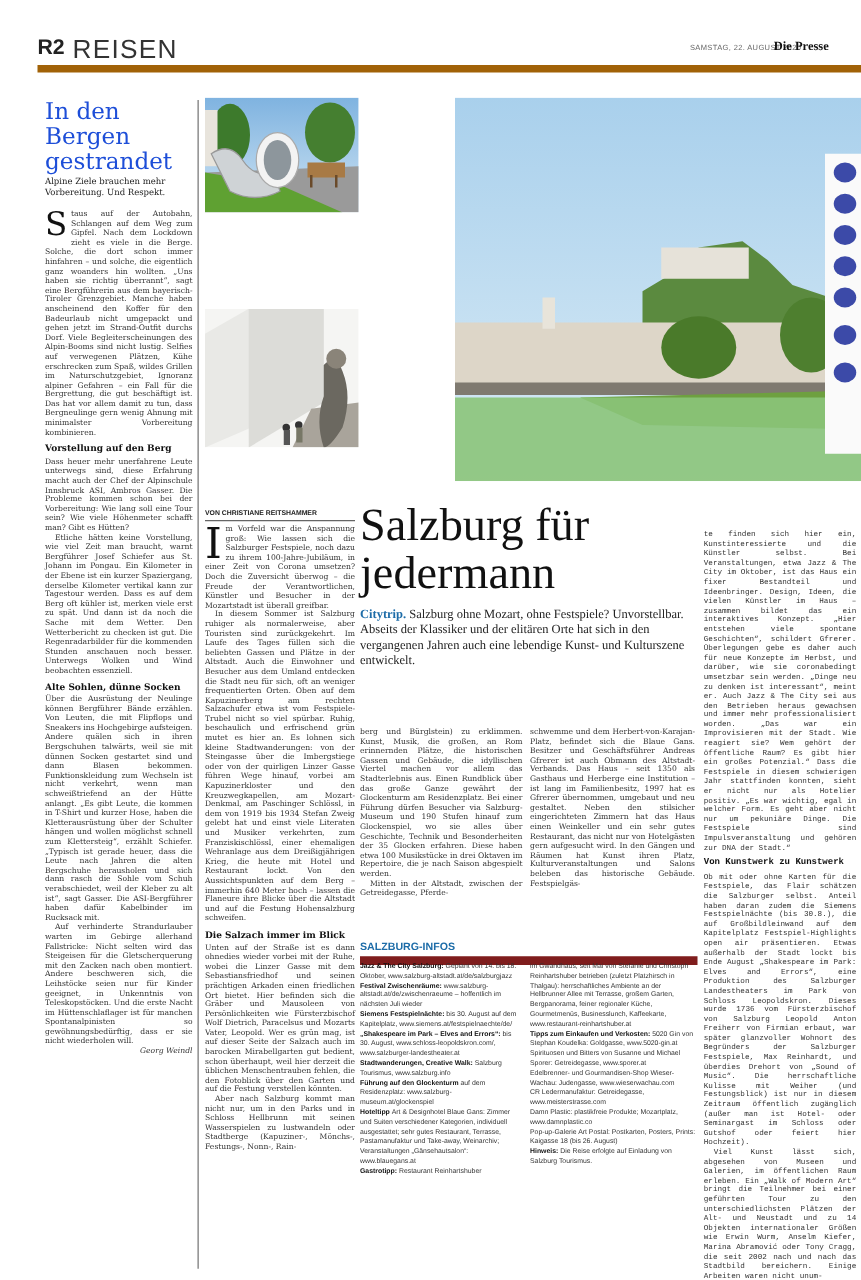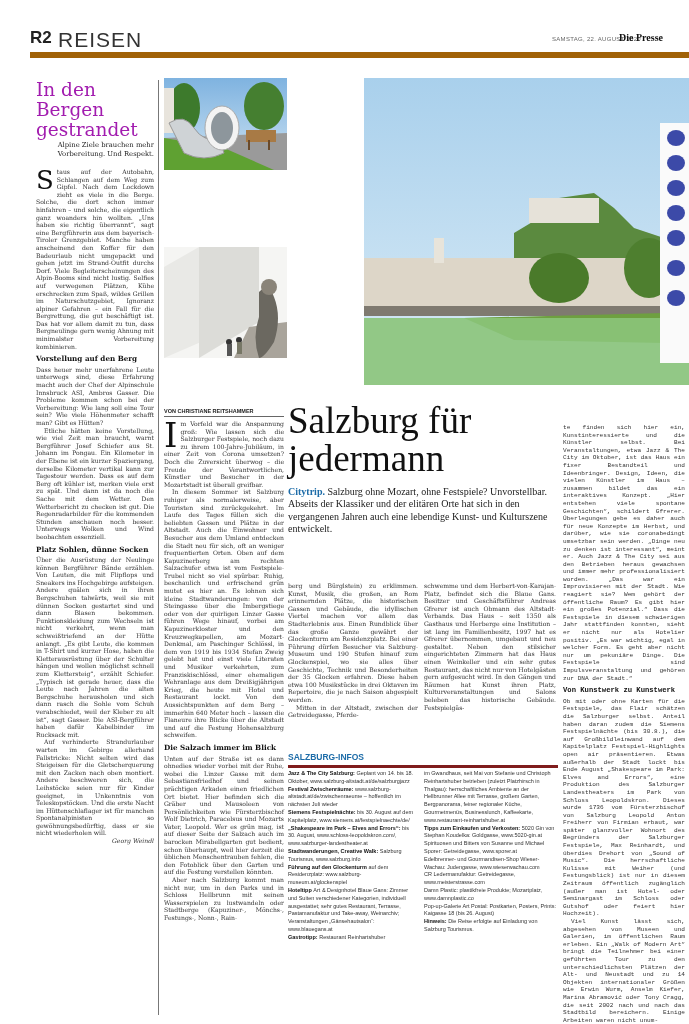--- a/index.html
+++ b/index.html
@@ -7,30 +7,30 @@
   .abs { position:absolute; }
   .header { left:30px; top:22px; width:659px; height:30px; border-bottom:6px solid #a16207; }
   .hdr-page { position:absolute; left:0; top:6px; font-family:"Liberation Sans", sans-serif; font-size:17px; font-weight:bold; color:#222; }
   .hdr-section { position:absolute; left:28px; top:6px; font-family:"Liberation Sans", sans-serif; font-size:21px; color:#333; letter-spacing:1px; }
   .hdr-date { position:absolute; right:48px; top:14px; font-family:"Liberation Sans", sans-serif; font-size:6px; color:#666; letter-spacing:0.3px; }
   .hdr-brand { position:absolute; right:26px; top:10px; font-family:"Liberation Serif", serif; font-size:10px; font-weight:bold; color:#111; }
   .col { font-size:6.1px; line-height:7.6px; text-align:justify; hyphens:auto; color:#333; }
   .col p { margin:0; text-indent:8px; }
   .col p.noindent { text-indent:0; }
   .col h4 { margin:5px 0 3px 0; font-size:7.2px; font-weight:bold; color:#111; }
-  .sidehead { left:36px; top:80px; width:118px; font-family:"DejaVu Serif", serif; font-size:18.5px; line-height:20px; color:#a21caf; }
-  .sidesub { left:36px; top:141px; width:118px; font-size:6.8px; line-height:9px; color:#222;text-align:right; }
+  .sidehead { left:36px; top:80px; width:118px; font-family:"DejaVu Serif", serif; font-size:18.5px; line-height:20px; color:#1d4ed8; }
+  .sidesub { left:36px; top:141px; width:118px; font-size:6.8px; line-height:9px; color:#222; }
   .vrule { width:1px; background:#777; }
   .dropcap { float:left; font-size:26px; line-height:22px; margin:1px 3px 0 0; font-weight:normal; color:#111; }
   .photo { overflow:hidden; }
   .byline { left:164px; top:408px; width:120px; font-family:"Liberation Sans", sans-serif; font-size:5.5px; font-weight:bold; color:#222; border-bottom:1px solid #666; padding-bottom:2px; }
   .mainhead { left:288px; top:402px; width:270px; font-family:Liberation Serif, serif; font-size:37px; line-height:38px; color:#111; }
   .lead { left:288px; top:486px; width:270px; font-family:Liberation Serif, serif; font-size:10px; line-height:12.3px; color:#222; }
   .lead .kw { color:#1d6ca8; font-weight:bold; }
-  .infobox-title { left:288px; top:752px; width:270px; font-family:"Liberation Sans", sans-serif; font-size:8.5px; font-weight:bold; color:#1d6ca8; border-bottom:3px solid #7f1d1d; padding-bottom:3px; }
+  .infobox-title { left:288px; top:752px; width:270px; font-family:"Liberation Sans", sans-serif; font-size:8.5px; font-weight:bold; color:#1d6ca8; border-bottom:7px solid #7f1d1d; padding-bottom:3px; }
   .info { font-family:"Liberation Sans", sans-serif; font-size:5.5px; line-height:7.8px; color:#333; }
   .info b { color:#111; }
   .author { text-align:right; font-style:italic; }
 </style>
 </head>
 <body>
 
 <div class="abs header">
   <span class="hdr-page">R2</span>
   <span class="hdr-section">REISEN</span>
@@ -38,21 +38,21 @@
   <span class="hdr-brand">Die Presse</span>
 </div>
 
 <div class="abs sidehead">In den Bergen gestrandet</div>
 <div class="abs sidesub">Alpine Ziele brauchen mehr Vorbereitung. Und Respekt.</div>
 <div class="abs col" style="left:36px; top:168px; width:118px; height:850px;">
   <p class="noindent"><span class="dropcap">S</span><span>taus auf der Autobahn, Schlangen auf dem Weg zum Gipfel. Nach dem Lockdown zieht es viele in die Berge. Solche, die dort schon immer hinfahren – und solche, die eigentlich ganz woanders hin wollten. „Uns haben sie richtig überrannt“, sagt eine Bergführerin aus dem bayerisch-Tiroler Grenzgebiet. Manche haben anscheinend den Koffer für den Badeurlaub nicht umgepackt und gehen jetzt im Strand-Outfit durchs Dorf. Viele Begleiterscheinungen des Alpin-Booms sind nicht lustig. Selfies auf verwegenen Plätzen, Kühe erschrecken zum Spaß, wildes Grillen im Naturschutzgebiet, Ignoranz alpiner Gefahren – ein Fall für die Bergrettung, die gut beschäftigt ist. Das hat vor allem damit zu tun, dass Bergneulinge gern wenig Ahnung mit minimalster Vorbereitung kombinieren.</span></p>
   <h4>Vorstellung auf den Berg</h4>
   <p class="noindent">Dass heuer mehr unerfahrene Leute unterwegs sind, diese Erfahrung macht auch der Chef der Alpinschule Innsbruck ASI, Ambros Gasser. Die Probleme kommen schon bei der Vorbereitung: Wie lang soll eine Tour sein? Wie viele Höhenmeter schafft man? Gibt es Hütten?</p>
   <p>Etliche hätten keine Vorstellung, wie viel Zeit man braucht, warnt Bergführer Josef Schiefer aus St. Johann im Pongau. Ein Kilometer in der Ebene ist ein kurzer Spaziergang, derselbe Kilometer vertikal kann zur Tagestour werden. Dass es auf dem Berg oft kühler ist, merken viele erst zu spät. Und dann ist da noch die Sache mit dem Wetter. Den Wetterbericht zu checken ist gut. Die Regenradarbilder für die kommenden Stunden anschauen noch besser. Unterwegs Wolken und Wind beobachten essenziell.</p>
-  <h4>Platz Sohlen, dünne Socken</h4>
+  <h4>Alte Sohlen, dünne Socken</h4>
   <p class="noindent">Über die Ausrüstung der Neulinge können Bergführer Bände erzählen. Von Leuten, die mit Flipflops und Sneakers ins Hochgebirge aufsteigen. Andere quälen sich in ihren Bergschuhen talwärts, weil sie mit dünnen Socken gestartet sind und dann Blasen bekommen. Funktionskleidung zum Wechseln ist nicht verkehrt, wenn man schweißtriefend an der Hütte anlangt. „Es gibt Leute, die kommen in T-Shirt und kurzer Hose, haben die Kletterausrüstung über der Schulter hängen und wollen möglichst schnell zum Klettersteig“, erzählt Schiefer. „Typisch ist gerade heuer, dass die Leute nach Jahren die alten Bergschuhe herausholen und sich dann rasch die Sohle vom Schuh verabschiedet, weil der Kleber zu alt ist“, sagt Gasser. Die ASI-Bergführer haben dafür Kabelbinder im Rucksack mit.</p>
   <p>Auf verhinderte Strandurlauber warten im Gebirge allerhand Fallstricke: Nicht selten wird das Steigeisen für die Gletscherquerung mit den Zacken nach oben montiert. Andere beschweren sich, die Leihstöcke seien nur für Kinder geeignet, in Unkenntnis von Teleskopstöcken. Und die erste Nacht im Hüttenschlaflager ist für manchen Spontanalpinisten so gewöhnungsbedürftig, dass er sie nicht wiederholen will.</p>
   <p class="author noindent">Georg Weindl</p>
 </div>
 <div class="abs vrule" style="left:158px; top:80px; height:935px;"></div>
 
 <div class="abs photo" style="left:164px; top:78px; width:123px; height:92px;">
   <svg width="123" height="92" viewBox="0 0 123 92">
     <defs>
         <linearGradient id="sk1" x1="0" y1="0" x2="0" y2="1">

